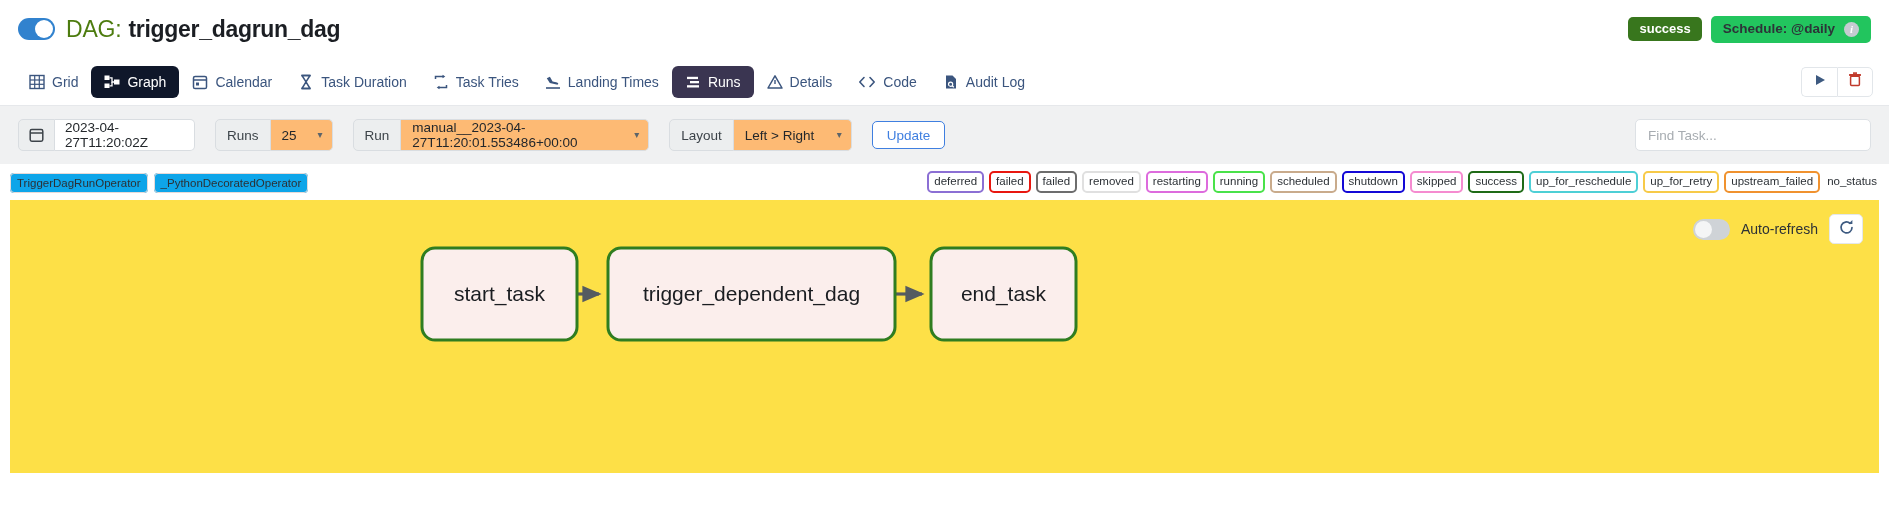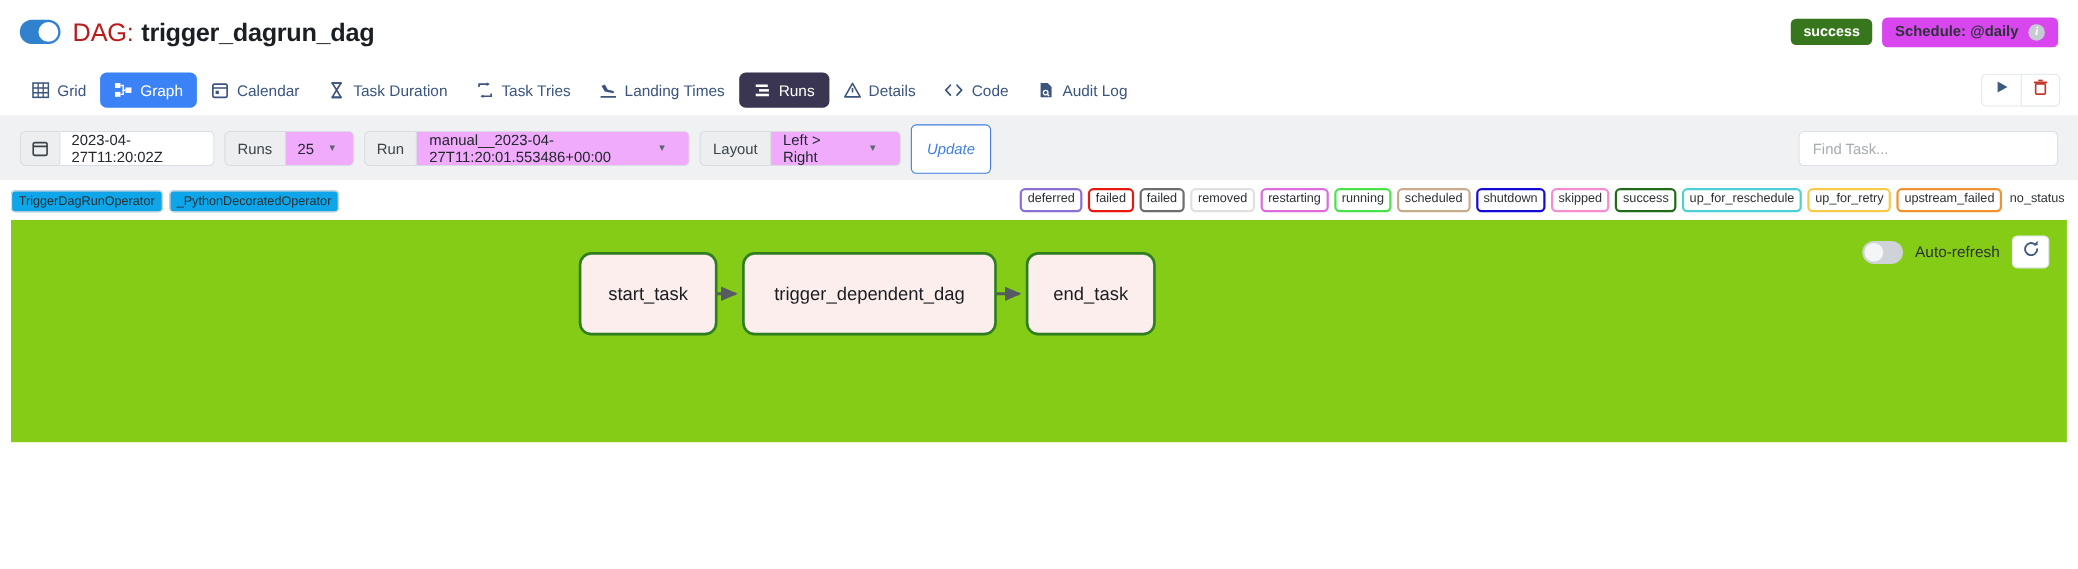--- a/index.html
+++ b/index.html
@@ -30,21 +30,21 @@
   }
   .dag-toggle .knob {
     position: absolute;
     top: 2px; right: 2px;
     width: 18px; height: 18px;
     border-radius: 50%;
     background: #ffffff;
   }
   .dag-label {
     font-size: 23px;
-    color: #b91c1c;
+    color: #4d7c0f;
     font-weight: 400;
     letter-spacing: -0.2px;
   }
   .dag-name {
     font-size: 23px;
     color: #1b1e23;
     font-weight: 700;
     margin-left: 7px;
     letter-spacing: -0.3px;
   }
@@ -59,21 +59,21 @@
   .state-pill {
     background: #38761d;
     color: #ffffff;
     font-size: 13px;
     font-weight: 700;
     border-radius: 5px;
     padding: 5px 11px;
     line-height: 1.1;
   }
   .meta-pill {
-    background: #d946ef;
+    background: #22c55e;
     color: #2d3338;
     font-size: 13.5px;
     font-weight: 700;
     border-radius: 5px;
     padding: 6px 12px;
     display: flex;
     align-items: center;
     gap: 9px;
     line-height: 1.1;
   }
@@ -105,21 +105,21 @@
     align-items: center;
     gap: 7px;
     font-size: 14px;
     color: #3b557e;
     padding: 8px 13px;
     border-radius: 6px;
     cursor: pointer;
     white-space: nowrap;
   }
   .tab.active {
-    background: #3b82f6;
+    background: #0f172a;
     color: #ffffff;
   }
   .tab.hover {
     background: #3a3551;
     color: #ffffff;
   }
   .tab svg { display: block; }
   .tabbar-right {
     position: absolute;
     right: 16px;
@@ -144,21 +144,21 @@
     background: #f0f1f2;
     display: flex;
     align-items: center;
     padding: 0 18px;
     position: relative;
   }
   .group {
     display: flex;
     align-items: stretch;
     height: 32px;
-    margin-right: 9px;
+    margin-right: 20px;
   }
   .addon {
     background: #eceeef;
     border: 1px solid #d9dde1;
     display: flex;
     align-items: center;
     padding: 0 11px;
     font-size: 13.5px;
     color: #3c4349;
     border-radius: 5px 0 0 5px;
@@ -170,46 +170,45 @@
     border-left: none;
     border-radius: 0 5px 5px 0;
     display: flex;
     align-items: center;
     padding: 0 10px;
     font-size: 13.5px;
     color: #23272b;
     cursor: text;
   }
   .select {
-    background: #f0abfc;
+    background: #fdba74;
     border: 1px solid #d9dde1;
     border-left: none;
     border-radius: 0 5px 5px 0;
     display: flex;
     align-items: center;
     justify-content: space-between;
     gap: 14px;
-    padding: 0 22px 0 11px;
+    padding: 0 9px 0 11px;
     font-size: 13.5px;
     color: #23272b;
     cursor: pointer;
   }
   .caret { color: #5c6469; font-size: 10px; line-height: 1; }
   .update-btn {
-    height: 45px;
+    height: 28px;
     border: 1px solid #3f7fe0;
     border-radius: 5px;
     background: #ffffff;
     color: #3f7fe0;
     font-size: 13.5px;
     padding: 0 14px;
     display: flex;
     align-items: center;
     cursor: pointer;
-    font-style: italic;
   }
   .find-input {
     position: absolute;
     right: 18px;
     width: 236px;
     height: 32px;
     background: #ffffff;
     border: 1px solid #dde1e5;
     border-radius: 5px;
     display: flex;
@@ -260,22 +259,22 @@
     color: #2c3136;
     font-size: 11.5px;
     padding: 2px 2px;
     line-height: 1.15;
   }
 
   
   .canvas-wrap {
     position: relative;
     margin: 0 10px;
-    height: 202px;
-    background: #84cc16;
+    height: 273px;
+    background: #fde047;
   }
   .refresh-row {
     position: absolute;
     top: 14px; right: 16px;
     display: flex;
     align-items: center;
     gap: 11px;
     z-index: 5;
   }
   .ar-toggle {

